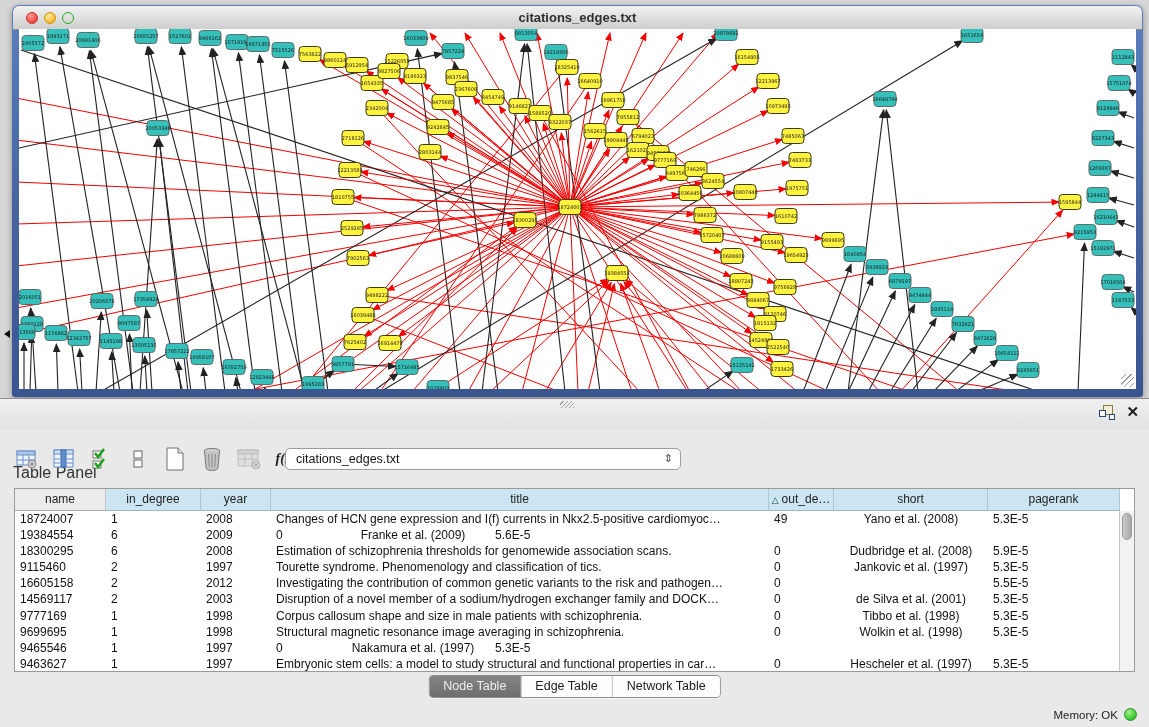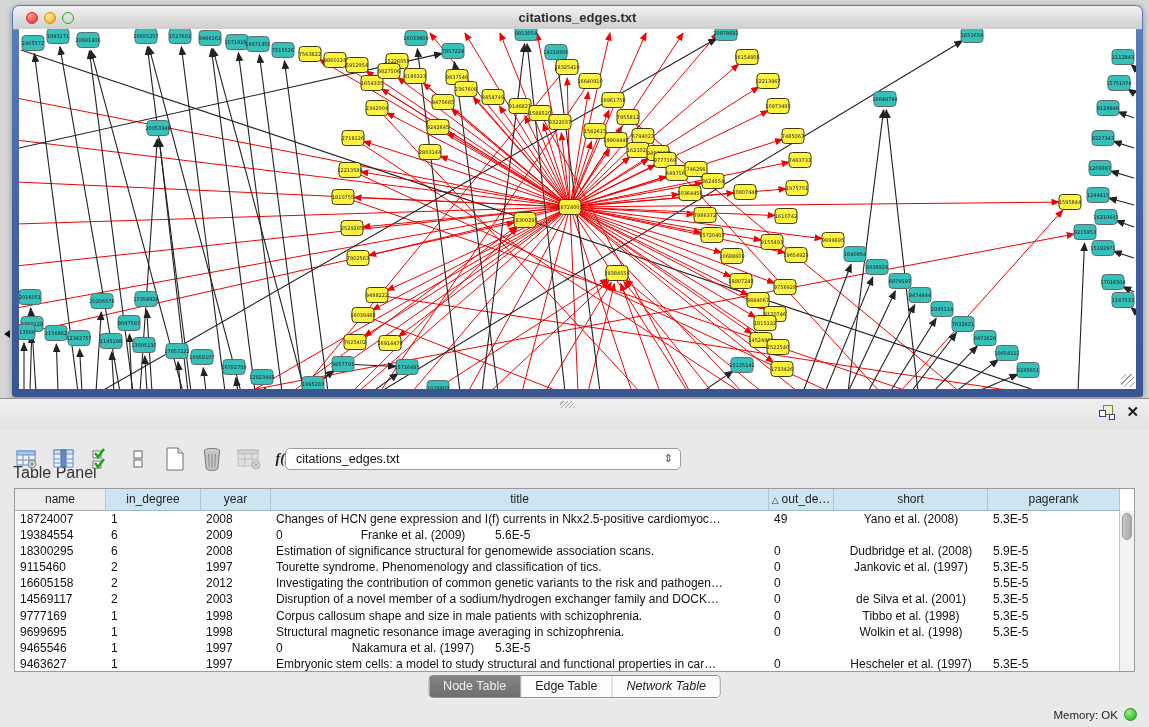--- a/index.html
+++ b/index.html
@@ -66,21 +66,21 @@
     overflow:hidden;white-space:nowrap;text-align:left;}
   .td.center{text-align:center;padding:0;}
   .vscroll{position:absolute;top:22px;right:0;bottom:0;width:15px;background:#f2f2f2;border-left:1px solid #c6c6c6;box-sizing:border-box;}
   .vthumb{position:absolute;left:2px;right:2px;top:2px;height:27px;border-radius:5px;
     background:linear-gradient(90deg,#c9c9c9,#a8a8a8);border:1px solid #9b9b9b;box-sizing:border-box;}
 
   .tabs{position:absolute;left:50%;transform:translateX(-50%);top:276px;display:inline-flex;
     border:1px solid #8d8d8d;border-radius:4px;overflow:hidden;background:#fff;height:21px;
     box-shadow:0 1px 0 rgba(255,255,255,.6);}
   .tab{padding:0 14px;font-size:12.5px;line-height:21px;color:#1c1c1c;background:#fdfdfd;border-right:1px solid #b9b9b9;}
-  .tab:last-child{border-right:none;font-style:italic;}
+  .tab:last-child{border-right:none;}
   .tab.sel{background:linear-gradient(180deg,#858585,#6e6e6e);color:#efefef;}
 
   .memory{position:absolute;right:12px;bottom:6px;display:flex;align-items:center;gap:6px;font-size:11.5px;color:#222;}
   .memdot{width:13px;height:13px;border-radius:50%;background:radial-gradient(circle at 35% 30%,#9ef08e,#3ecb31 65%,#2ba423);border:1px solid #2c8f24;box-sizing:border-box;}
 
   
   .tb-ic svg{display:block;}
 </style>
 </head>
 <body>
@@ -643,21 +643,21 @@
             <div class="td" style="width: 95px;">6</div>
             <div class="td" style="width: 70px;">2009</div>
             <div class="td" style="width: 65px;">0</div>
             <div class="td center" style="width: 154px;">Franke et al. (2009)</div>
             <div class="td" style="width: 132px;">5.6E-5</div>
           </div>
           <div class="trow">
             <div class="td" style="width: 91px;">18300295</div>
             <div class="td" style="width: 95px;">6</div>
             <div class="td" style="width: 70px;">2008</div>
-            <div class="td" style="width: 498px;">Estimation of significance structural for genomewide association scans.</div>
+            <div class="td" style="width: 498px;">Estimation of schizophrenia thresholds for genomewide association scans.</div>
             <div class="td" style="width: 65px;">0</div>
             <div class="td center" style="width: 154px;">Dudbridge et al. (2008)</div>
             <div class="td" style="width: 132px;">5.9E-5</div>
           </div>
           <div class="trow">
             <div class="td" style="width: 91px;">9115460</div>
             <div class="td" style="width: 95px;">2</div>
             <div class="td" style="width: 70px;">1997</div>
             <div class="td" style="width: 498px;">Tourette syndrome. Phenomenology and classification of tics.</div>
             <div class="td" style="width: 65px;">0</div>

